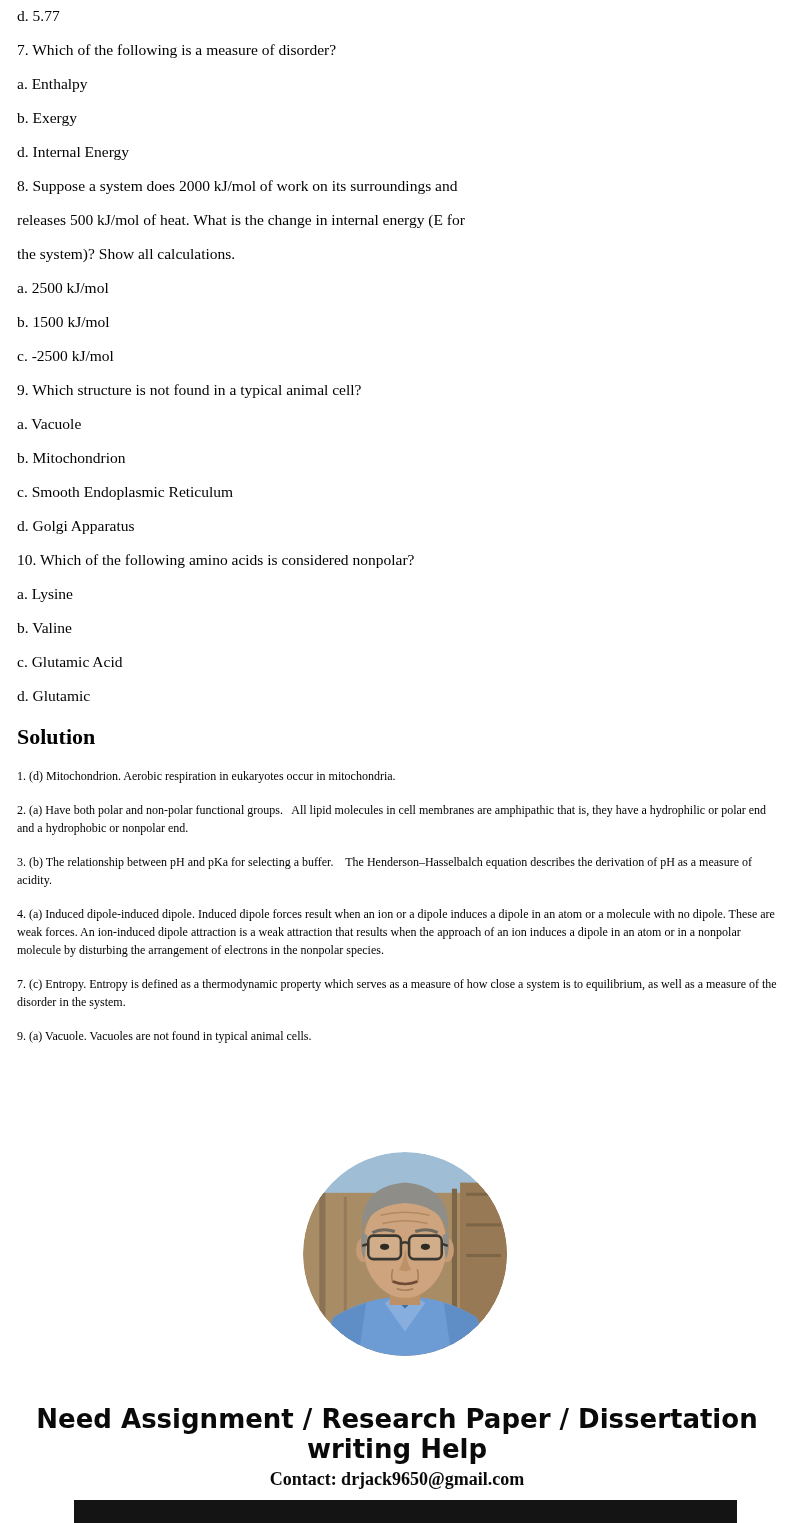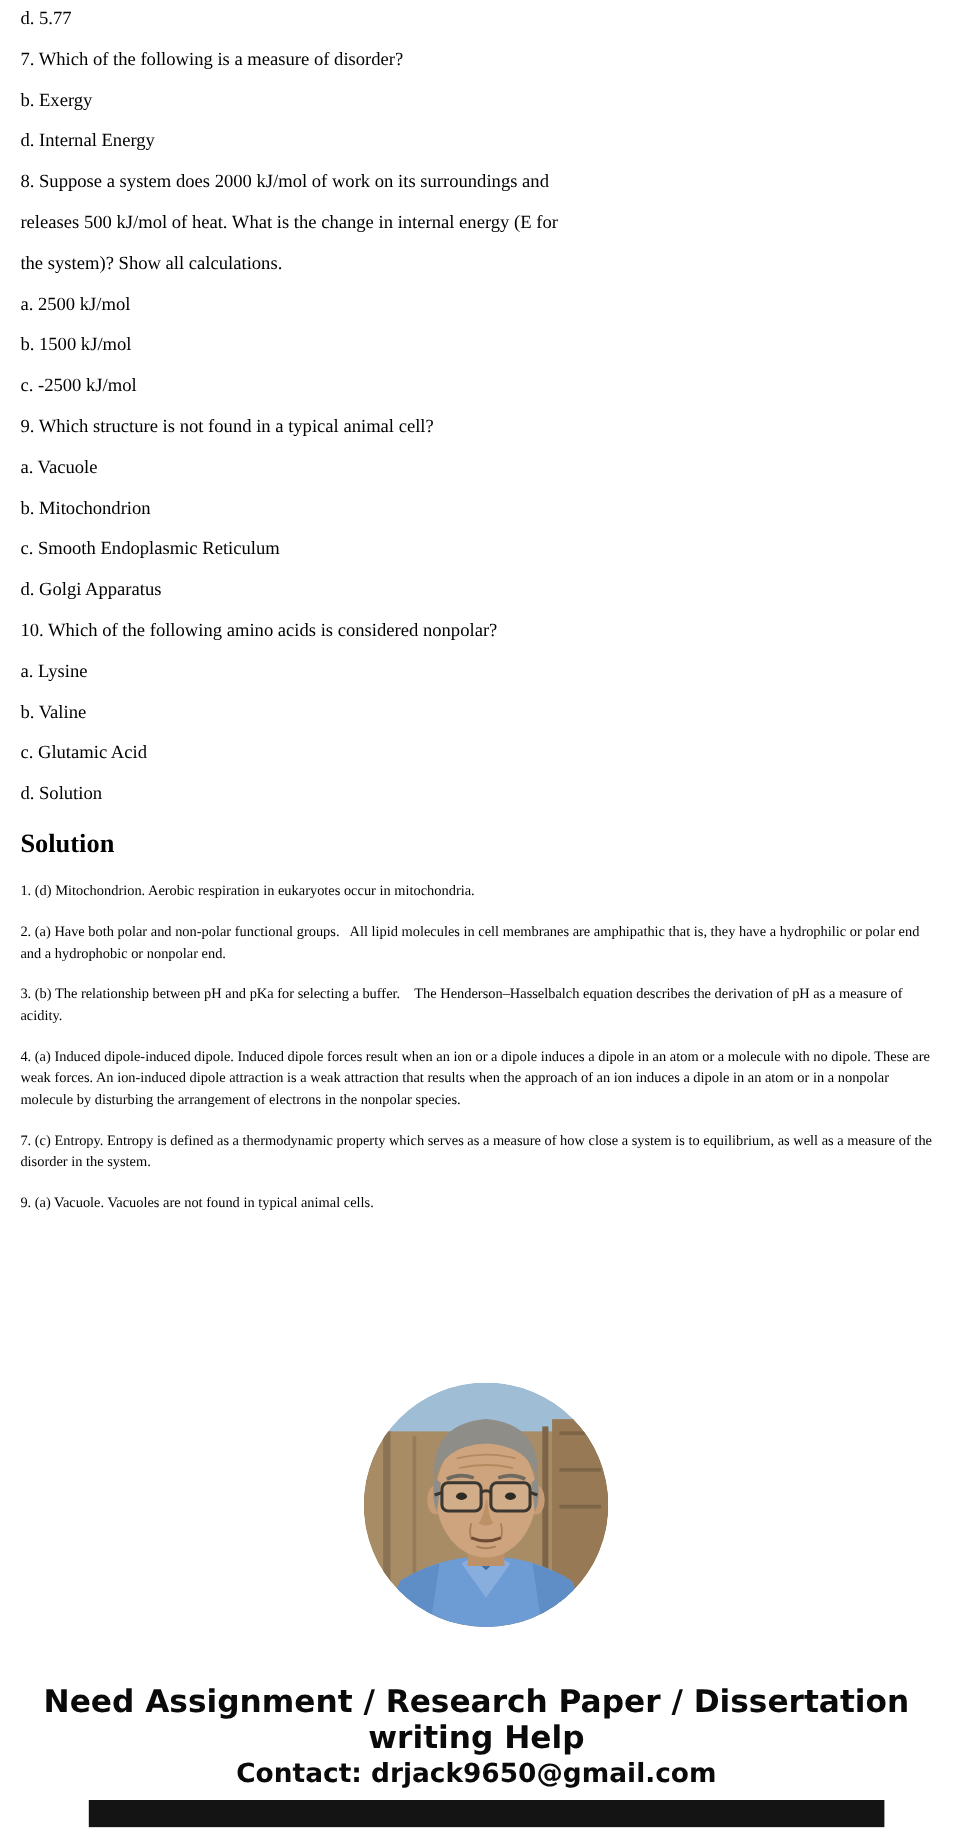--- a/index.html
+++ b/index.html
@@ -62,61 +62,63 @@
     color: #0a0a0a;
   }
   .promo {
     font-size: 26px;
     line-height: 30px;
     max-width: 742px;
     margin: 0 auto;
     text-align: center;
   }
   .contact {
-    font-size: 22px;
+    font-size: 18px;
     line-height: 30px;
     margin-top: 0px;
+    font-family: Liberation Serif, serif;
   }
   .bottom-bar {
     position: absolute;
     left: 65px;
     top: 1500px;
     width: 663px;
     height: 23px;
     background: #141414;
   }
 </style>
 </head>
 <body>
 
 <div class="page">
 
   <div class="doc-text">
 
     <div>
         <p class="q-line">d. 5.77</p>
         <p class="q-line">7. Which of the following is a measure of disorder?</p>
+        <p class="q-line">a. Enthalpy</p>
         <p class="q-line">b. Exergy</p>
         <p class="q-line">d. Internal Energy</p>
         <p class="q-line">8. Suppose a system does 2000 kJ/mol of work on its surroundings and</p>
         <p class="q-line">releases 500 kJ/mol of heat. What is the change in internal energy (E for</p>
         <p class="q-line">the system)? Show all calculations.</p>
         <p class="q-line">a. 2500 kJ/mol</p>
         <p class="q-line">b. 1500 kJ/mol</p>
         <p class="q-line">c. -2500 kJ/mol</p>
         <p class="q-line">9. Which structure is not found in a typical animal cell?</p>
         <p class="q-line">a. Vacuole</p>
         <p class="q-line">b. Mitochondrion</p>
         <p class="q-line">c. Smooth Endoplasmic Reticulum</p>
         <p class="q-line">d. Golgi Apparatus</p>
         <p class="q-line">10. Which of the following amino acids is considered nonpolar?</p>
         <p class="q-line">a. Lysine</p>
         <p class="q-line">b. Valine</p>
         <p class="q-line">c. Glutamic Acid</p>
-        <p class="q-line">d. Solution</p>
+        <p class="q-line">d. Glutamic</p>
       </div>
 
     <h2 class="solution-heading">Solution</h2>
 
     <div>
         <p class="sol-para">1. (d) Mitochondrion. Aerobic respiration in eukaryotes occur in mitochondria.</p>
         <p class="sol-para">2. (a) Have both polar and non-polar functional groups.   All lipid molecules in cell membranes are amphipathic that is, they have a hydrophilic or polar end and a hydrophobic or nonpolar end.</p>
         <p class="sol-para">3. (b) The relationship between pH and pKa for selecting a buffer.    The Henderson–Hasselbalch equation describes the derivation of pH as a measure of acidity.</p>
         <p class="sol-para">4. (a) Induced dipole-induced dipole. Induced dipole forces result when an ion or a dipole induces a dipole in an atom or a molecule with no dipole. These are weak forces. An ion-induced dipole attraction is a weak attraction that results when the approach of an ion induces a dipole in an atom or in a nonpolar molecule by disturbing the arrangement of electrons in the nonpolar species.</p>
         <p class="sol-para">7. (c) Entropy. Entropy is defined as a thermodynamic property which serves as a measure of how close a system is to equilibrium, as well as a measure of the disorder in the system.</p>

